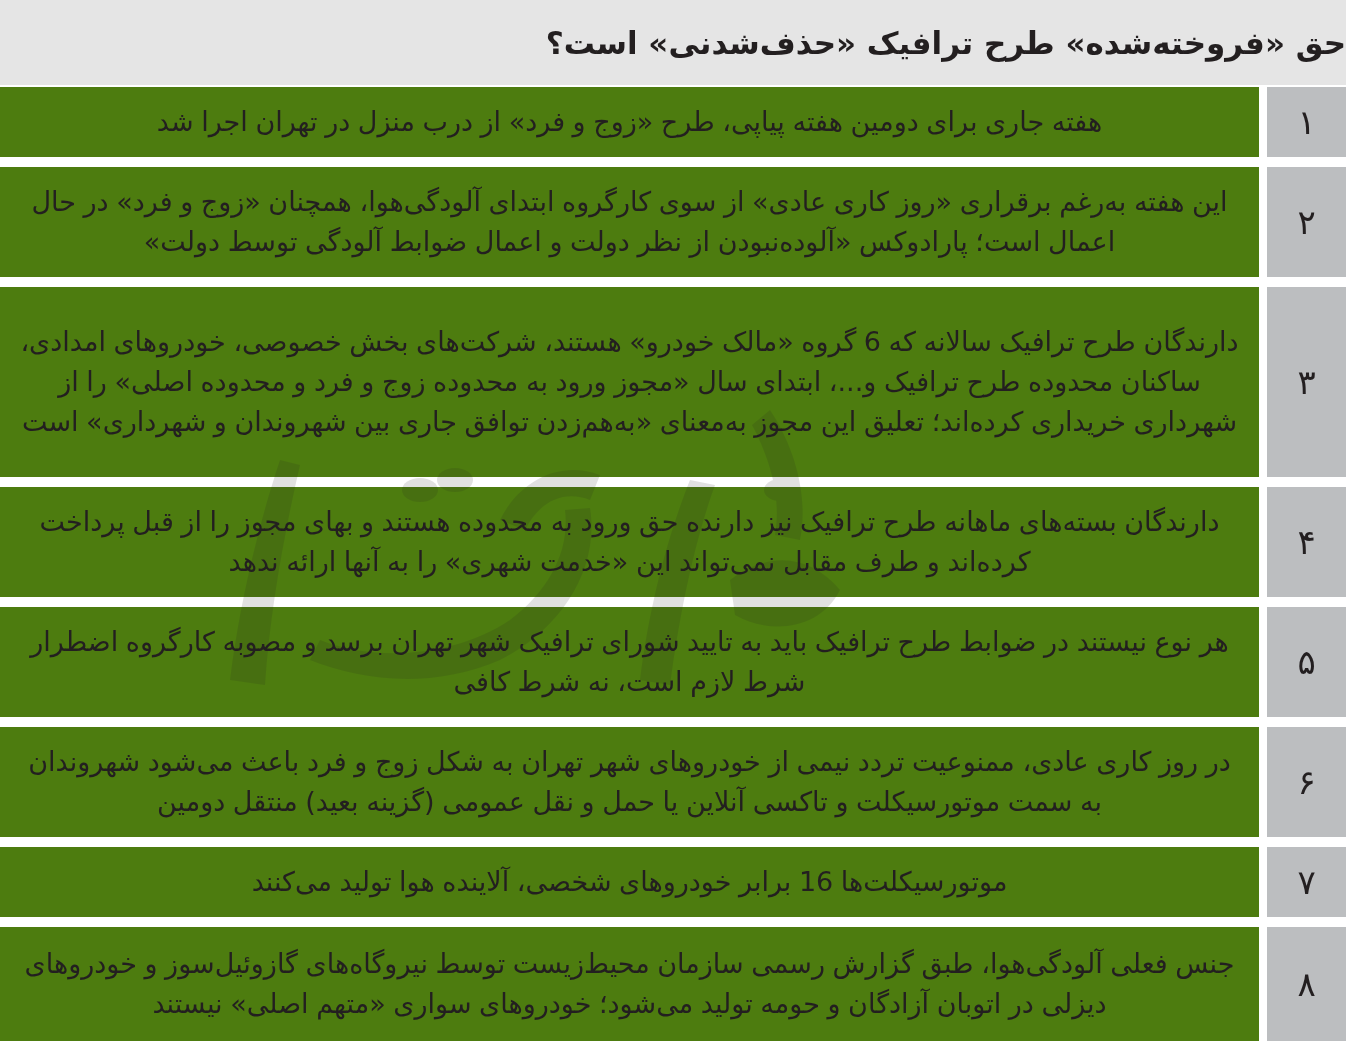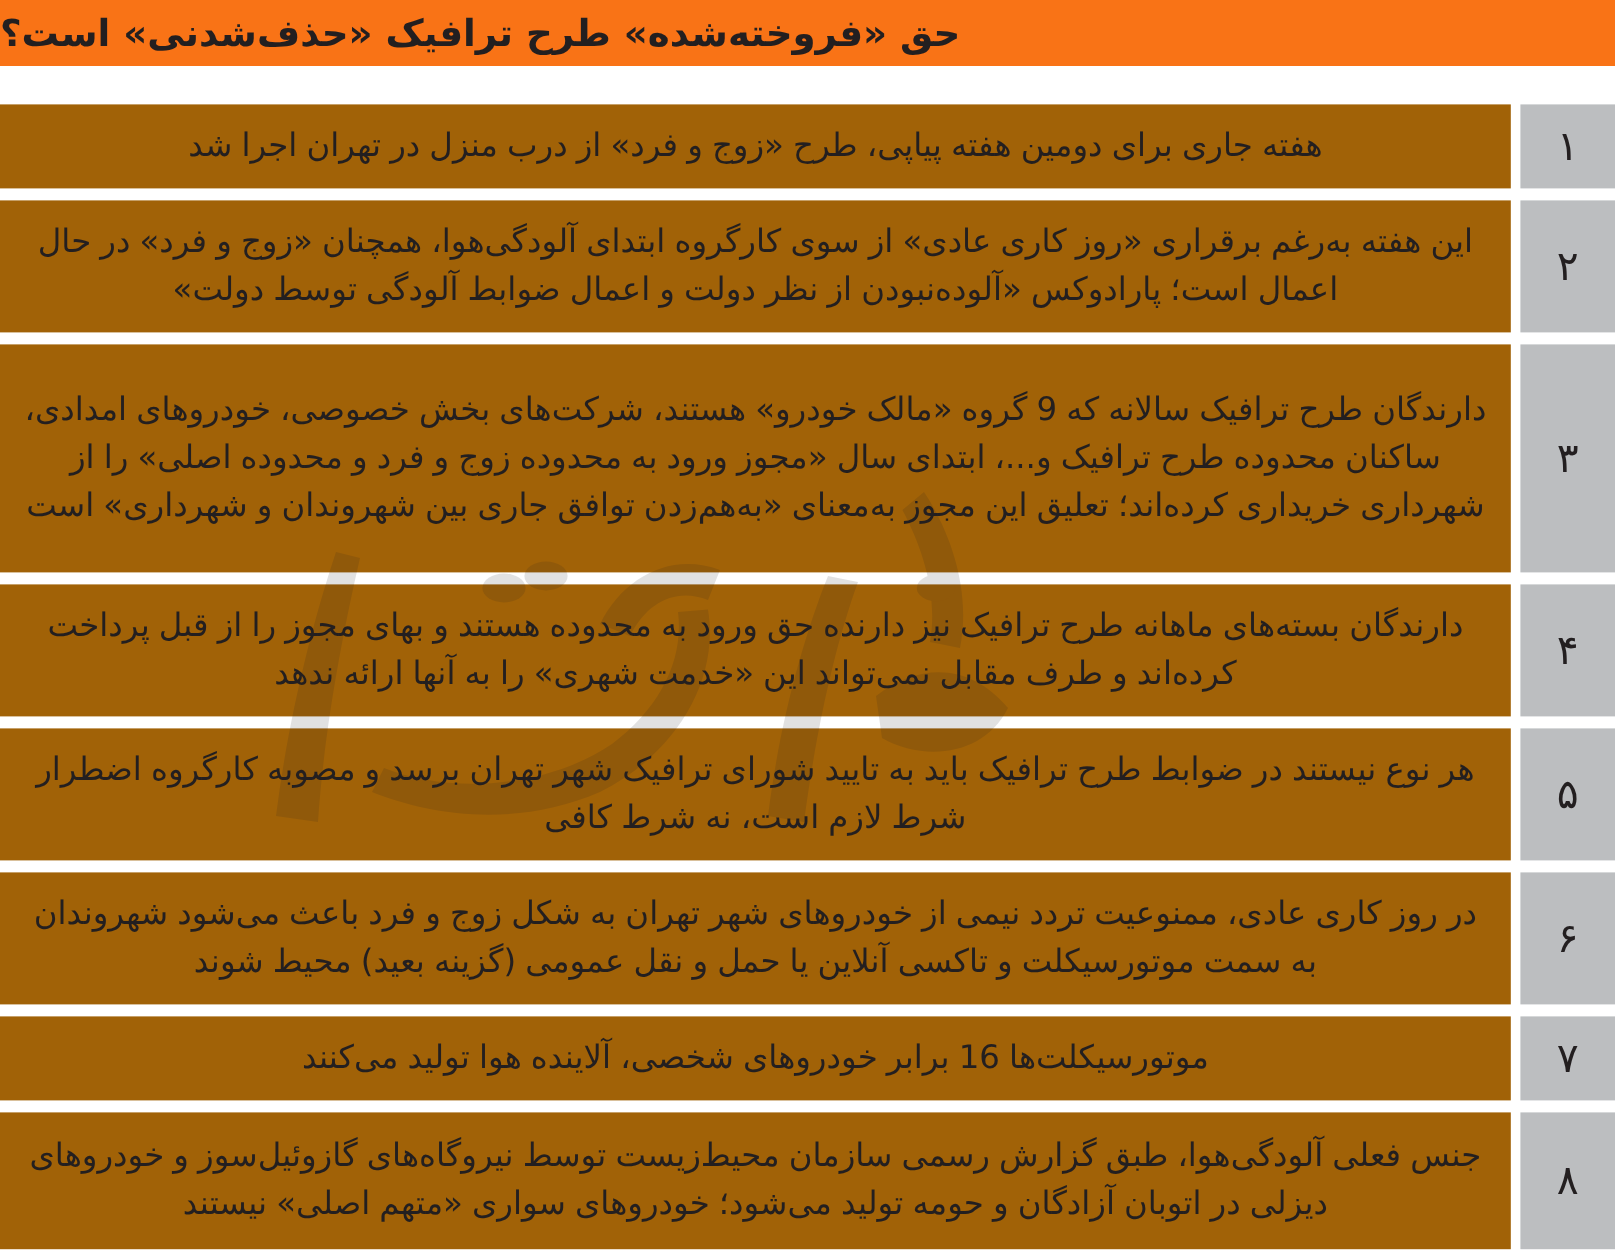--- a/index.html
+++ b/index.html
@@ -10,25 +10,25 @@
       overflow: hidden;
     }
     body {
       position: relative;
       font-family: "DejaVu Sans", "Liberation Sans", sans-serif;
       color: #231f20;
     }
     .header {
       position: absolute;
       left: 0; top: 0;
-      width: 1346px; height: 55px;
-      background: #f97316;
+      width: 1346px; height: 85px;
+      background: #e5e5e5;
       display: flex;
       align-items: center;
-      justify-content: flex-end;
+      justify-content: flex-start;
     }
     .header-title {
       font-size: 31px;
       font-weight: bold;
       color: #231f20;
       direction: rtl;
       letter-spacing: -0.5px;
     }
     .table {
       position: absolute;
@@ -51,21 +51,21 @@
       justify-content: center;
       margin-left: 8px;
     }
     .num {
       font-size: 34px;
       color: #231f20;
       font-weight: normal;
     }
     .text-cell {
       flex: 1 1 auto;
-      background: #a16207;
+      background: #4d7c0f;
       display: flex;
       align-items: center;
       justify-content: center;
       padding: 0 14px;
     }
     .text {
       font-size: 27px;
       line-height: 40px;
       text-align: center;
       direction: rtl;
@@ -110,21 +110,21 @@
     <div class="text-cell">
       <p class="text">این هفته به‌رغم برقراری «روز کاری عادی» از سوی کارگروه ابتدای آلودگی‌هوا، همچنان «زوج و فرد» در حال اعمال است؛ پارادوکس «آلوده‌نبودن از نظر دولت و اعمال ضوابط آلودگی توسط دولت»</p>
     </div>
   </div>
 
   <div class="row" style="height:190px;">
     <div class="num-cell">
       <span class="num">۳</span>
     </div>
     <div class="text-cell">
-      <p class="text">دارندگان طرح ترافیک سالانه که 9 گروه «مالک خودرو» هستند، شرکت‌های بخش خصوصی، خودروهای امدادی، ساکنان محدوده طرح ترافیک و...، ابتدای سال «مجوز ورود به محدوده زوج و فرد و محدوده اصلی» را از شهرداری خریداری کرده‌اند؛ تعلیق این مجوز به‌معنای «به‌هم‌زدن توافق جاری بین شهروندان و شهرداری» است</p>
+      <p class="text">دارندگان طرح ترافیک سالانه که 6 گروه «مالک خودرو» هستند، شرکت‌های بخش خصوصی، خودروهای امدادی، ساکنان محدوده طرح ترافیک و...، ابتدای سال «مجوز ورود به محدوده زوج و فرد و محدوده اصلی» را از شهرداری خریداری کرده‌اند؛ تعلیق این مجوز به‌معنای «به‌هم‌زدن توافق جاری بین شهروندان و شهرداری» است</p>
     </div>
   </div>
 
   <div class="row" style="height:110px;">
     <div class="num-cell">
       <span class="num">۴</span>
     </div>
     <div class="text-cell">
       <p class="text">دارندگان بسته‌های ماهانه طرح ترافیک نیز دارنده حق ورود به محدوده هستند و بهای مجوز را از قبل پرداخت کرده‌اند و طرف مقابل نمی‌تواند این «خدمت شهری» را به آنها ارائه ندهد</p>
     </div>
@@ -137,21 +137,21 @@
     <div class="text-cell">
       <p class="text">هر نوع نیستند در ضوابط طرح ترافیک باید به تایید شورای ترافیک شهر تهران برسد و مصوبه کارگروه اضطرار شرط لازم است، نه شرط کافی</p>
     </div>
   </div>
 
   <div class="row" style="height:110px;">
     <div class="num-cell">
       <span class="num">۶</span>
     </div>
     <div class="text-cell">
-      <p class="text">در روز کاری عادی، ممنوعیت تردد نیمی از خودروهای شهر تهران به شکل زوج و فرد باعث می‌شود شهروندان به سمت موتورسیکلت و تاکسی آنلاین یا حمل و نقل عمومی (گزینه بعید) محیط شوند</p>
+      <p class="text">در روز کاری عادی، ممنوعیت تردد نیمی از خودروهای شهر تهران به شکل زوج و فرد باعث می‌شود شهروندان به سمت موتورسیکلت و تاکسی آنلاین یا حمل و نقل عمومی (گزینه بعید) منتقل دومین</p>
     </div>
   </div>
 
   <div class="row" style="height:70px;">
     <div class="num-cell">
       <span class="num">۷</span>
     </div>
     <div class="text-cell">
       <p class="text">موتورسیکلت‌ها 16 برابر خودروهای شخصی، آلاینده هوا تولید می‌کنند</p>
     </div>

